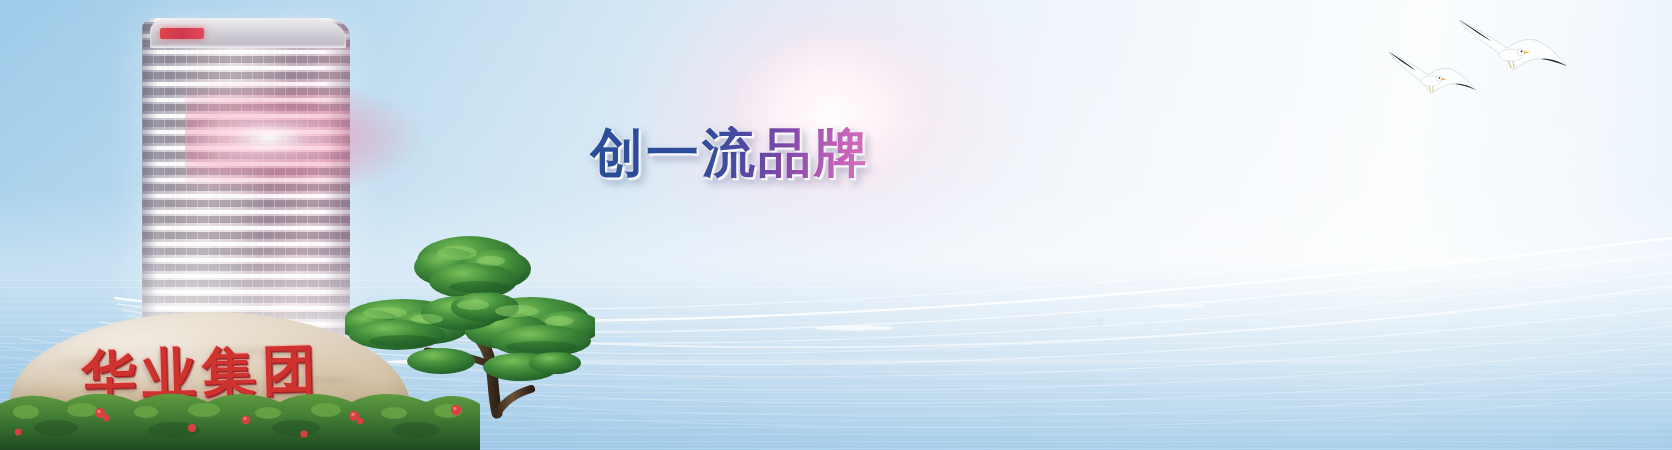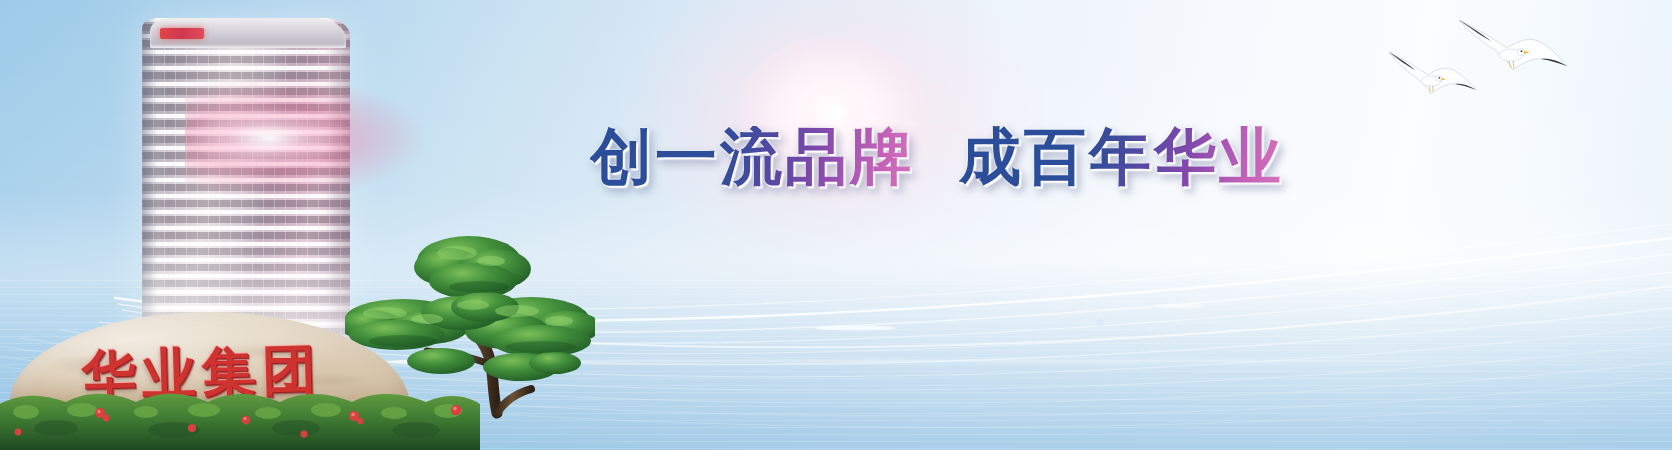--- a/index.html
+++ b/index.html
@@ -182,21 +182,21 @@
 
   
   .hedge{ position:absolute; left:-4px; bottom:0; width:480px; height:66px; }
   .hedge svg{ display:block; }
 
   
   .slogan{
     position:absolute; left:590px; top:126px;
     display:flex; align-items:center;
     font-family:"DejaVu Sans", sans-serif;
-    font-size:62px; font-weight:700; letter-spacing:3px;
+    font-size:53px; font-weight:700; letter-spacing:3px;
     white-space:nowrap; line-height:1;
   }
   .slogan .seg{
     background:linear-gradient(100deg,
       #2c4d99 0%, #2c4d99 36%, #3a4c9c 46%,
       #5b48a4 58%, #8348ab 70%, #a957b4 80%,
       #c864b8 90%, #d573bd 100%);
     -webkit-background-clip:text;
     background-clip:text;
     color:transparent;
@@ -423,16 +423,15 @@
         <circle cx="249" cy="34.5" r="1.6"></circle>
         <circle cx="357" cy="30.5" r="1.8"></circle>
         <circle cx="459" cy="24.5" r="1.8"></circle>
       </g>
     </svg>
   </div>
 
   <div class="slogan">
     <span class="seg">创一流品牌</span>
     <span class="gap"></span>
-    <span class="seg">成百年华业</span>
   </div>
 
 </div>
 
 </body></html>

